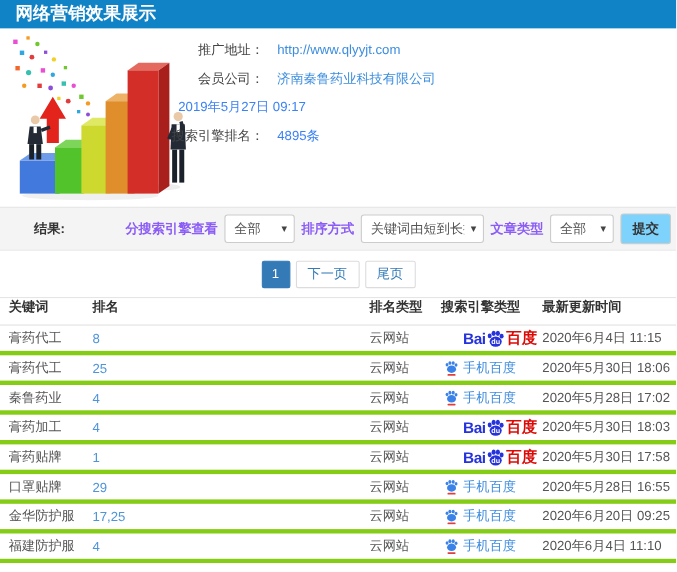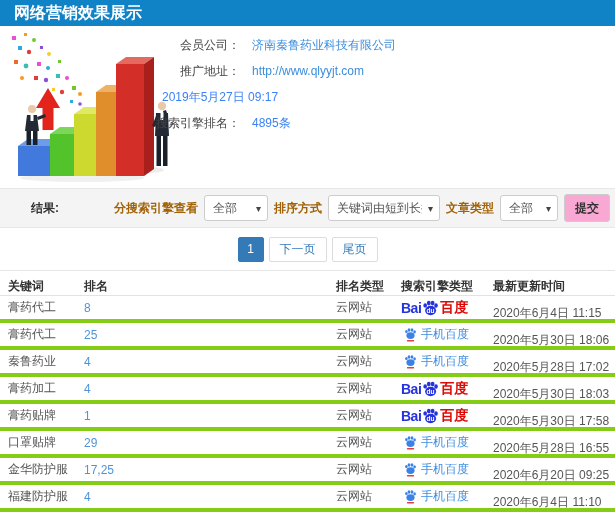--- a/index.html
+++ b/index.html
@@ -22,57 +22,57 @@
   .link-blue { color:#3b8dde; text-decoration:none; cursor:pointer; }
   .value-plain { color:#3b82f6; }
   .value-red { color:#3b82f6; }
 
   
   .filter-bar { position:absolute; left:0; top:188px; width:615px; height:40px;
     background:#f4f4f4; border-top:1px solid #e7e7e7; border-bottom:1px solid #e7e7e7;
     display:flex; align-items:center; }
   .result-label { position:absolute; left:15px; font-weight:bold; color:#333;margin-left:16px; }
   .filter-controls { position:absolute; right:5px; display:flex; align-items:center; gap:6px; }
-  .filter-label { font-weight:bold; color:#a16207; white-space:nowrap; }
+  .filter-label { font-weight:bold; color:#8b5cf6; white-space:nowrap; }
   .select { height:26px; background:#fff; border:1px solid #ccc; border-radius:3px;
     display:flex; align-items:center; padding:0 6px 0 8px; cursor:pointer; color:#555;
     white-space:nowrap; }
   .select .sel-val { flex:1; overflow:hidden; }
   .select .arrow { margin-left:6px; font-size:10px; color:#444; }
   .sel-engine { width:64px; }
   .sel-sort { width:112px; }
   .sel-article { width:58px; }
-  .submit-btn { height:28px; padding:0 10px; background:#f9a8d4; border:1px solid #ccc;
+  .submit-btn { height:28px; padding:0 10px; background:#7dd3fc; border:1px solid #ccc;
     border-radius:3px; color:#333; font-weight:bold; cursor:pointer; font-size:12px; }
 
   
   .pager { position:absolute; left:0; top:228px; width:615px; height:42px; background:#fff;
     display:flex; align-items:center; justify-content:center; gap:5px; }
   .page-btn { min-width:26px; height:25px; padding:0 10px; background:#fff;
     border:1px solid #dcdcdc; border-radius:2px; color:#337ab7; font-size:12px;
     display:flex; align-items:center; justify-content:center; cursor:pointer; }
   .page-btn.active { background:#337ab7; border-color:#337ab7; color:#fff; padding:0; }
 
   
   .table { position:absolute; left:0; top:270px; width:615px; }
-  .thead { display:flex; align-items:flex-end; height:26px; font-weight:bold; color:#333;
+  .thead { display:flex; align-items:flex-start; height:26px; font-weight:bold; color:#333;
     border-top:1px solid #e5e5e5; border-bottom:1px solid #e2e2e2; }
   .trow { display:flex; align-items:center; height:27px; border-bottom:4px solid #84cc16; color:#555; }
   .c1 { width:76px; padding-left:8px; }
   .c2 { width:260px; padding-left:8px; }
   .c3 { width:65px; }
   .c4 { width:92px; display:flex; align-items:center; }
-  .c5 { flex:1;margin-top:12px; }
+  .c5 { flex:1; }
   .rank-link { color:#4f94d8; text-decoration:none; cursor:pointer; }
 
   
   .engine-cell .logo-pc, .engine-cell .logo-mobile { display:none; align-items:center; cursor:pointer; }
   .engine-cell.baidu-pc .logo-pc { display:inline-flex; }
   .engine-cell.baidu-mobile .logo-mobile { display:inline-flex; padding-left:3px; }
-  .logo-pc .bai { color:#2633dd; font-weight:bold; font-size:14px; letter-spacing:-0.5px; }
+  .logo-pc .bai { color:#2633dd; font-weight:bold; font-size:14px; letter-spacing:-0.5px;margin-left:20px; }
   .logo-pc .du-paw { margin:0 1px; }
   .logo-pc .bd-cn { color:#dc0a06; font-weight:bold; font-size:14px; }
   .logo-mobile .m-text { color:#3f8de0; font-size:12px; margin-left:4px; }
 
   .partial-strip { position:absolute; left:0; top:512px; width:615px; height:8px; background:#fff; }
 </style>
 </head>
 <body>
 
 <div id="app">
@@ -152,26 +152,26 @@
         <path d="M152,86 L148,96 L151,97 L155,89 Z" fill="#232a36"></path>
         <path d="M164,86 L162,80 L159,81 L161,89 Z" fill="#232a36"></path>
         <rect x="152.5" y="106" width="4.5" height="30" fill="#1b212b"></rect>
         <rect x="159" y="106" width="4.5" height="30" fill="#1b212b"></rect>
         <rect x="156.5" y="83" width="3" height="7" fill="#fff"></rect>
       </g>
     </svg>
 
     <div class="info-block">
       <div class="info-row">
+        <span class="info-label">推广地址：</span>
+        <span class="info-value link-blue">http://www.qlyyjt.com</span>
+      </div>
+      <div class="info-row">
         <span class="info-label">会员公司：</span>
         <span class="info-value link-blue">济南秦鲁药业科技有限公司</span>
-      </div>
-      <div class="info-row">
-        <span class="info-label">推广地址：</span>
-        <span class="info-value link-blue">http://www.qlyyjt.com</span>
       </div>
       <div class="info-row">
         <span class="info-value value-plain">2019年5月27日 09:17</span>
       </div>
       <div class="info-row">
         <span class="info-label">搜索引擎排名：</span>
         <span class="info-value value-red">4895条</span>
       </div>
     </div>
   </div>

